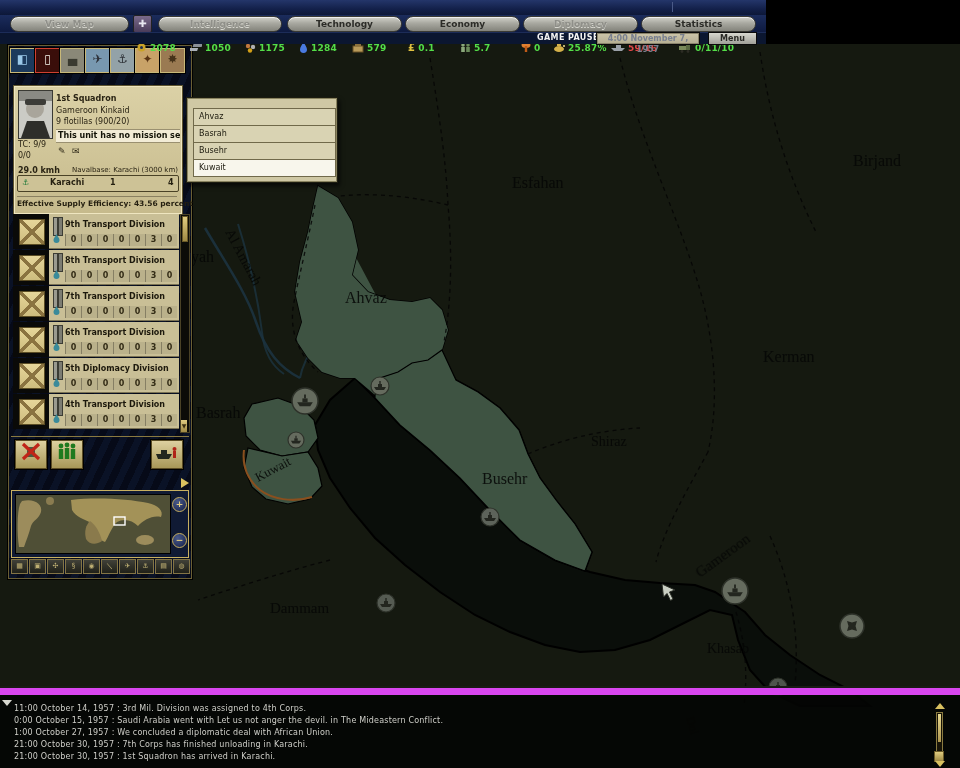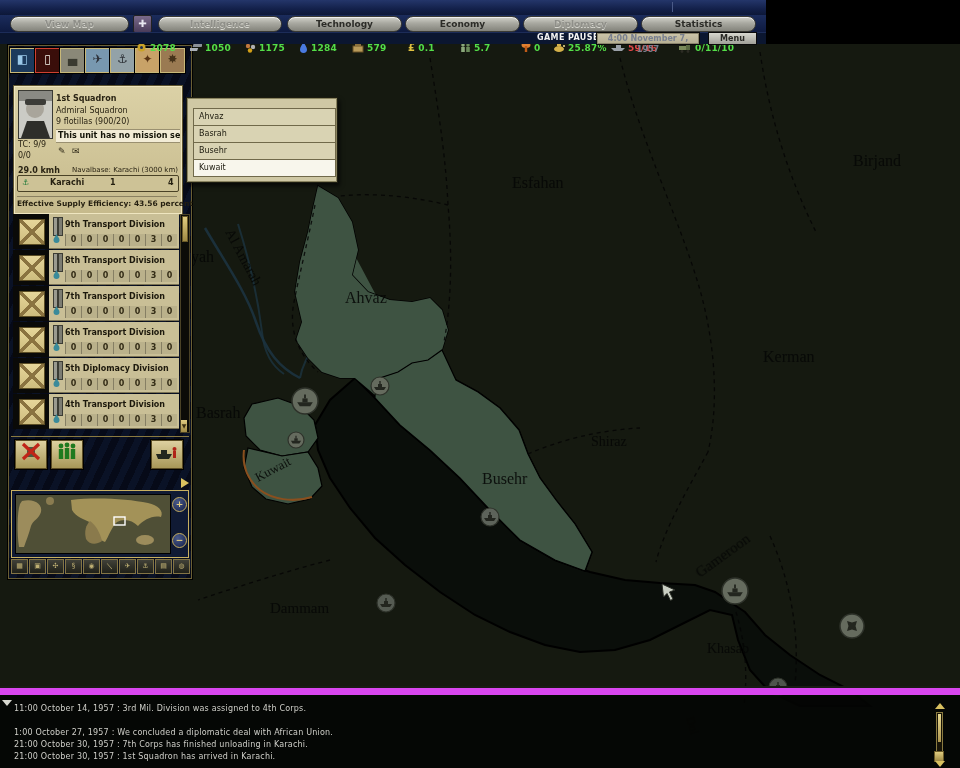--- a/index.html
+++ b/index.html
@@ -363,21 +363,21 @@
     <div id="portrait">
       <svg width="33" height="47">
           <rect width="33" height="47" fill="#cbcbc5"></rect>
         <rect width="33" height="10" fill="#8a8a84"></rect>
         <circle cx="16" cy="18" r="9" fill="#a9a59b"></circle>
         <rect x="6" y="8" width="21" height="6" rx="2" fill="#3c3c38"></rect>
         <path d="M2 47 L8 30 L25 30 L31 47 Z" fill="#2e2e2a"></path>
         </svg>
     </div>
     <div class="ucl" style="left:42px;top:8px;font-weight:bold">1st Squadron</div>
-    <div class="ucl" style="left:42px;top:20px">Admiral Squadron</div>
+    <div class="ucl" style="left:42px;top:20px">Gameroon Kinkaid</div>
     <div class="ucl" style="left:42px;top:31px">9 flotillas (900/20)</div>
     <div id="missionstrip">This unit has no mission set.</div>
     <div class="ucl" style="left:4px;top:54px">TC: 9/9</div>
     <div class="ucl" style="left:4px;top:65px">0/0</div>
     <span class="ucl" style="left:44px;top:60px;font-size:9px">✎</span>
     <span class="ucl" style="left:58px;top:60px;font-size:9px">✉</span>
     <div class="ucl" style="left:4px;top:80px;font-weight:bold">29.0 kmh</div>
     <div class="ucl" style="left:58px;top:80px;font-size:7px">Navalbase: Karachi (3000 km)</div>
     <div id="basebar">
       <span style="position:absolute;left:4px;top:0;color:#1f7a3a">⚓</span>
@@ -572,20 +572,21 @@
 <div class="abs" id="dropdown">
   <div class="ddi" style="top:10px">Ahvaz</div>
   <div class="ddi" style="top:27px">Basrah</div>
   <div class="ddi" style="top:44px">Busehr</div>
   <div class="ddi sel" style="top:61px">Kuwait</div>
 </div>
 
 <div class="abs" id="logbar">
   <div id="logtri"></div>
   <div class="logline" style="top:9px">11:00 October 14, 1957 : 3rd Mil. Division was assigned to 4th Corps.</div>
+  <div class="logline" style="top:21px">0:00 October 15, 1957 : Saudi Arabia went with Let us not anger the devil. in The Mideastern Conflict.</div>
   <div class="logline" style="top:33px">1:00 October 27, 1957 : We concluded a diplomatic deal with African Union.</div>
   <div class="logline" style="top:45px">21:00 October 30, 1957 : 7th Corps has finished unloading in Karachi.</div>
   <div class="logline" style="top:57px">21:00 October 30, 1957 : 1st Squadron has arrived in Karachi.</div>
   <div id="logscroll">
     <div class="lsarr" style="top:0;border-bottom:6px solid #d8c060"></div>
     <div id="lstrack">
         <div id="lsfill"></div>
       </div>
     <div id="lsthumb"></div>
     <div class="lsarr" style="bottom:0;border-top:6px solid #d8c060"></div>

